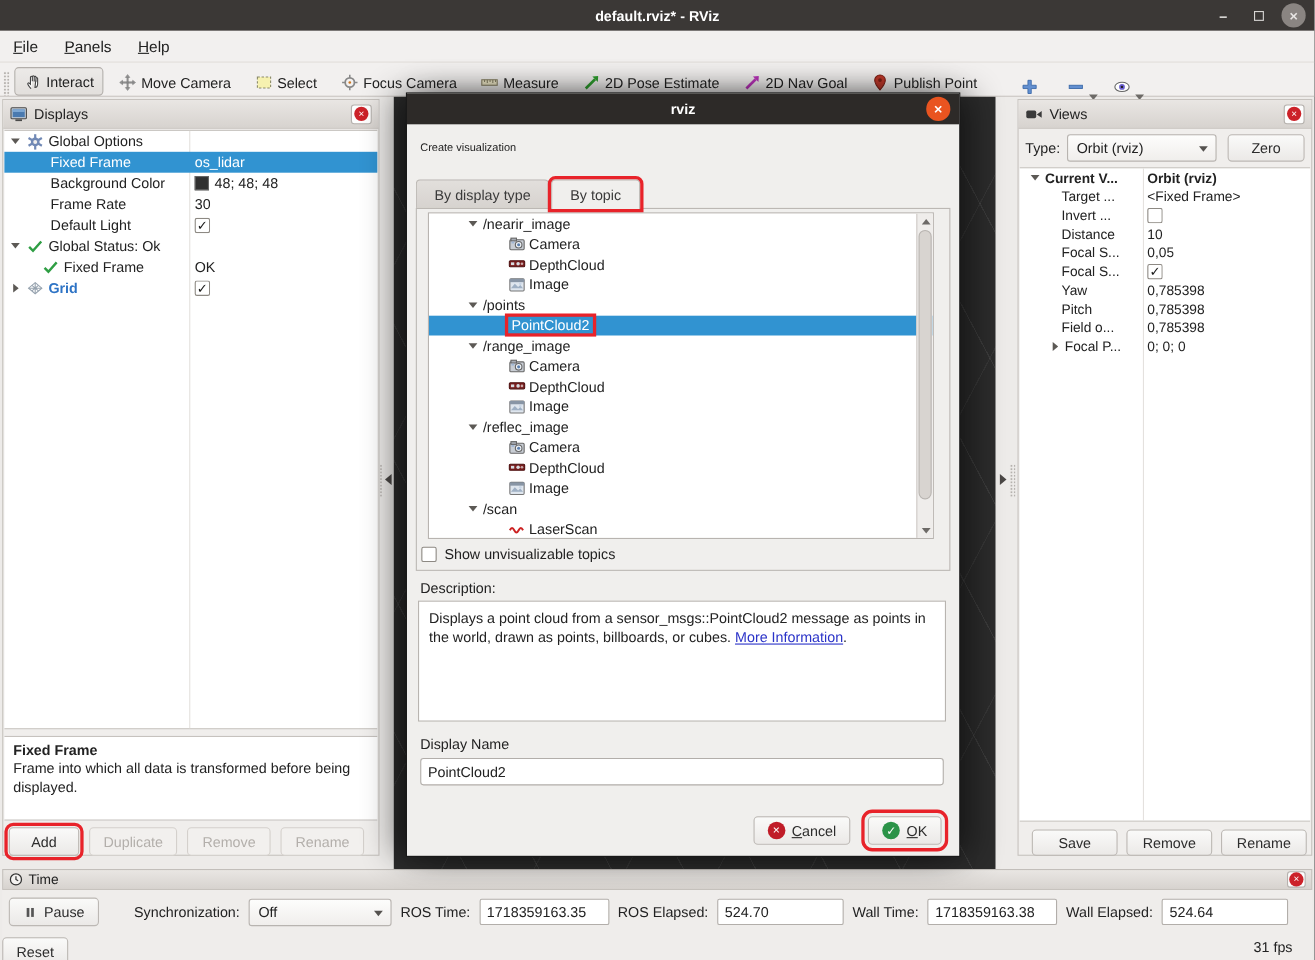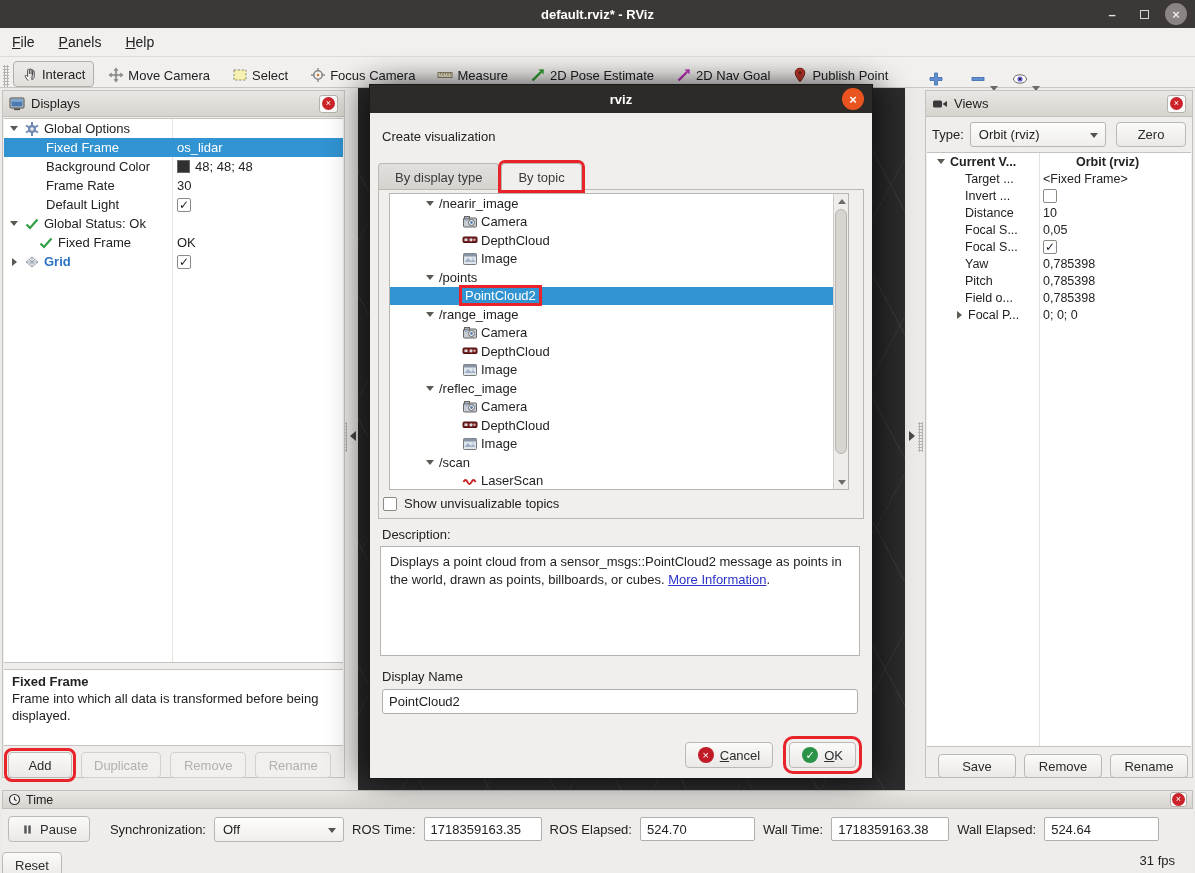--- a/index.html
+++ b/index.html
@@ -89,21 +89,21 @@
   .dis-buttons { position:absolute; left:5px; top:661px; display:flex; gap:9px; }
 
   
   .views { left:925px; top:90px; width:268px; height:688px; }
   .type-row { position:absolute; left:0; top:29px; width:100%; height:28px; display:flex; align-items:center; padding:0 6px; gap:6px; }
   .views .tree-box { left:1px; top:61px; width:264px; height:595px; border-left:none; border-right:none; }
   .vtree-divider { position:absolute; left:112px; top:0; bottom:0; width:1px; background:#e4e1de; }
   .vrow { display:flex; height:17px; align-items:center; font-size:12.5px; }
   .vrow .vl { width:112px; display:flex; align-items:center; gap:3px; overflow:hidden; white-space:nowrap; flex:none; }
   .vrow .vv { padding-left:4px; display:flex; align-items:center; overflow:hidden; white-space:nowrap; }
-  .vrow.bold { font-weight:bold;gap:33px; }
+  .vrow.bold { font-weight:bold; }
   .views-buttons { position:absolute; right:4px; top:663px; display:flex; gap:8px; }
   .views-buttons .btn { height:24px; }
 
   
   .timep { left:2px; top:790px; width:1191px; height:83px; border:none; background:#efedeb; }
   .time-header { position:absolute; left:0; top:0; right:0; height:19px;
     background:linear-gradient(#e9e6e3,#d7d3cf); border:1px solid #c2beba;
     display:flex; align-items:center; gap:5px; padding:0 5px; font-size:12.5px; }
   .time-header .panel-close { width:17px; height:15px; }
   .time-controls { position:absolute; left:6px; top:26px; display:flex; align-items:center; gap:8px; }
@@ -111,21 +111,21 @@
   .reset-btn { position:absolute; left:0px; top:62px; height:26px; }
   .fps { position:absolute; right:18px; top:63px; }
 
   
   .dialog { position:absolute; left:370px; top:85px; width:502px; height:693px; background:#f0efed;
     z-index:10; box-shadow:0 0 0 1px #191919, 12px 0 28px rgba(0,0,0,.45), -12px 0 28px rgba(0,0,0,.45); }
   .dialog-header { position:absolute; left:0; top:0; right:0; height:28px; background:#2d2a28;
     display:flex; align-items:center; justify-content:center; color:#fff; font-weight:bold; }
   .dialog-close { position:absolute; right:8px; top:3px; width:22px; height:22px; border-radius:50%;
     background:#e95420; color:#fff; display:flex; align-items:center; justify-content:center; font-size:13px; }
-  .dlg-heading { position:absolute; left:12px; top:44px; font-size:13px; }
+  .dlg-heading { position:absolute; left:12px; top:44px; font-size:10px; }
   .tabbar { position:absolute; left:8px; top:78px; display:flex; }
   .tab { height:27px; padding:0 16px; display:flex; align-items:center; border:1px solid #bcb8b4;
     border-bottom:none; background:linear-gradient(#e2dfdc,#d6d2ce); color:#3a3a3a;
     border-radius:4px 4px 0 0; margin-right:2px; }
   .tab.active { background:#f0efed; position:relative; z-index:2; }
   .tab-pane { position:absolute; left:8px; top:104px; width:486px; height:330px;
     border:1px solid #bcb8b4; background:#f0efed; }
   .topic-tree { position:absolute; left:10px; top:3px; width:460px; height:297px; background:#fff;
     border:1px solid #b8b4b0; overflow:hidden; }
   .trow2 { display:flex; height:18.5px; align-items:center; white-space:nowrap; }
@@ -546,21 +546,21 @@
     <div class="time-controls">
       <span class="btn">
           <span class="icon small">
             <svg viewBox="0 0 16 16" fill="#555">
               <rect x="4" y="3" width="3" height="10"></rect>
               <rect x="9" y="3" width="3" height="10"></rect>
             </svg>
           </span>
           <span>Pause</span>
         </span>
-      <span class="lab" style="margin-left:12px;">Synchronization:</span>
+      <span class="lab" style="margin-left:24px;">Synchronization:</span>
       <div class="dropdown" style="width:130px;">
         <span>Off</span>
         <span class="dd-caret"></span>
       </div>
       <span style="display:flex;align-items:center;gap:8px;">
           <span class="lab">ROS Time:</span>
           <span class="field" style="width: 118px;">1718359163.35</span>
           <span class="lab">ROS Elapsed:</span>
           <span class="field" style="width: 115px;">524.70</span>
           <span class="lab">Wall Time:</span>

